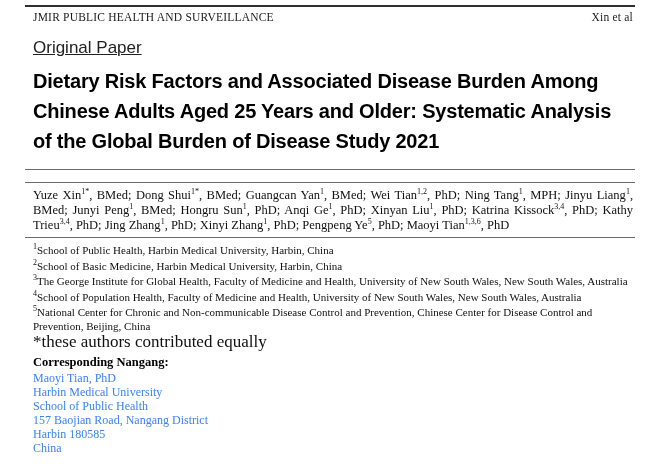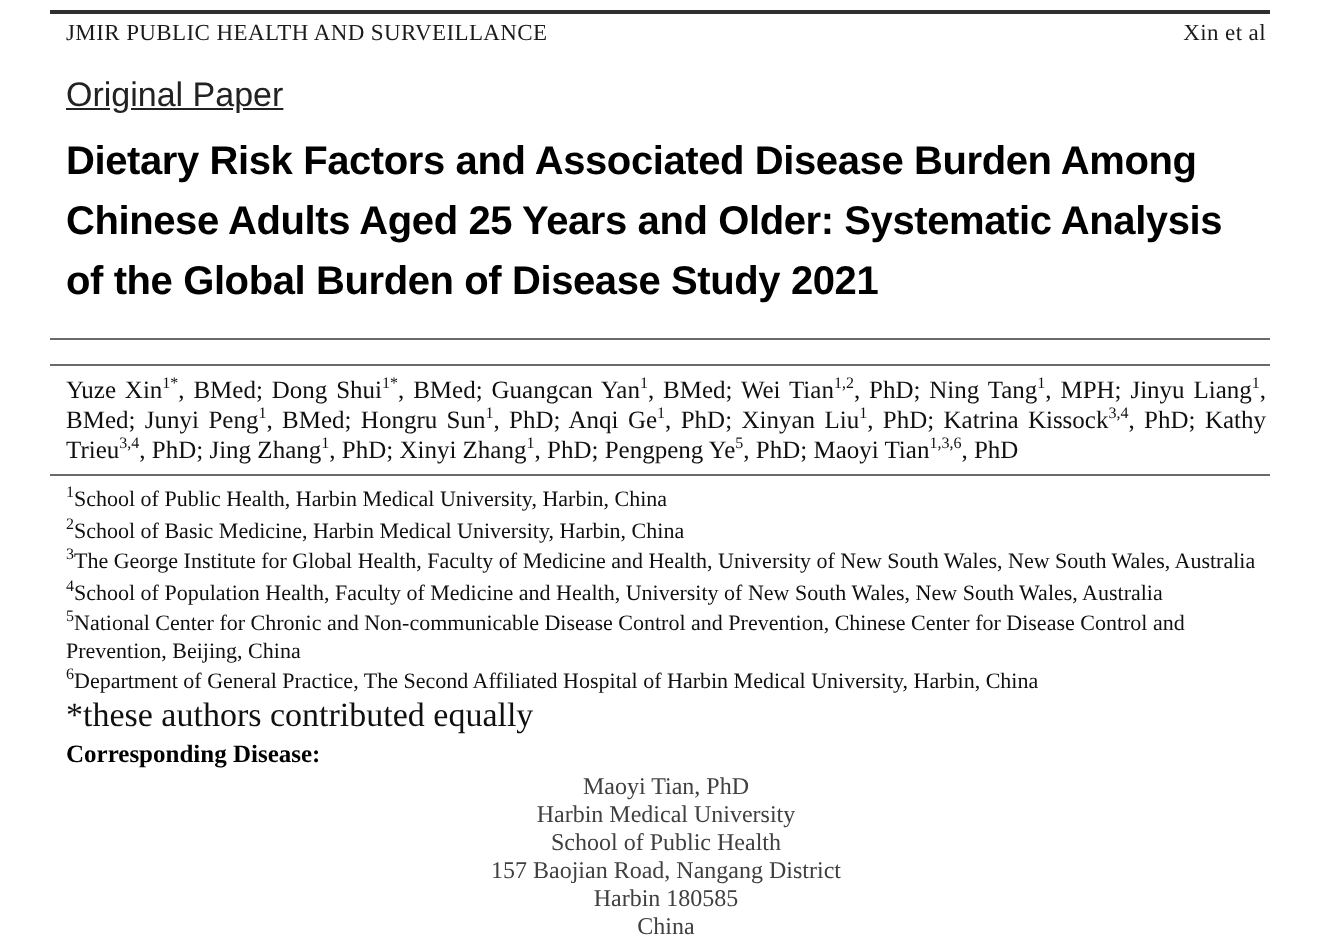--- a/index.html
+++ b/index.html
@@ -88,22 +88,21 @@
     margin-top: 6px;
     font-size: 12.5px;
     line-height: 14px;
     font-weight: bold;
     color: #000000;
   }
   .corresponding-lines { margin-top: 2px; }
   .corresponding-line {
     font-size: 12px;
     line-height: 14px;
-    color: #404040;
-    text-align: center;
+    color: #3b82f6;
   }
 </style>
 </head>
 <body>
 
 <div class="page">
 
   <div class="rule thick top-rule"></div>
 
   <div class="header-row">
@@ -121,26 +120,25 @@
   <div class="authors"><span>Yuze Xin<sup>1*</sup>, BMed; </span><span>Dong Shui<sup>1*</sup>, BMed; </span><span>Guangcan Yan<sup>1</sup>, BMed; </span><span>Wei Tian<sup>1,2</sup>, PhD; </span><span>Ning Tang<sup>1</sup>, MPH; </span><span>Jinyu Liang<sup>1</sup>, BMed; </span><span>Junyi Peng<sup>1</sup>, BMed; </span><span>Hongru Sun<sup>1</sup>, PhD; </span><span>Anqi Ge<sup>1</sup>, PhD; </span><span>Xinyan Liu<sup>1</sup>, PhD; </span><span>Katrina Kissock<sup>3,4</sup>, PhD; </span><span>Kathy Trieu<sup>3,4</sup>, PhD; </span><span>Jing Zhang<sup>1</sup>, PhD; </span><span>Xinyi Zhang<sup>1</sup>, PhD; </span><span>Pengpeng Ye<sup>5</sup>, PhD; </span><span>Maoyi Tian<sup>1,3,6</sup>, PhD</span></div>
 
   <div class="rule mid-rule"></div>
 
   <div class="affiliations">
       <div class="affiliation-item"><sup>1</sup>School of Public Health, Harbin Medical University, Harbin, China</div>
       <div class="affiliation-item"><sup>2</sup>School of Basic Medicine, Harbin Medical University, Harbin, China</div>
       <div class="affiliation-item"><sup>3</sup>The George Institute for Global Health, Faculty of Medicine and Health, University of New South Wales, New South Wales, Australia</div>
       <div class="affiliation-item"><sup>4</sup>School of Population Health, Faculty of Medicine and Health, University of New South Wales, New South Wales, Australia</div>
       <div class="affiliation-item"><sup>5</sup>National Center for Chronic and Non-communicable Disease Control and Prevention, Chinese Center for Disease Control and Prevention, Beijing, China</div>
-      <div class="affiliation-item"><sup>6</sup>Department of General Practice, The Second Affiliated Hospital of Harbin Medical University, Harbin, China</div>
     </div>
 
   <div class="equal-note">*these authors contributed equally</div>
 
-  <div class="corresponding-heading">Corresponding Disease:</div>
+  <div class="corresponding-heading">Corresponding Nangang:</div>
 
   <div class="corresponding-lines">
       <div class="corresponding-line">Maoyi Tian, PhD</div>
       <div class="corresponding-line">Harbin Medical University</div>
       <div class="corresponding-line">School of Public Health</div>
       <div class="corresponding-line">157 Baojian Road, Nangang District</div>
       <div class="corresponding-line">Harbin 180585</div>
       <div class="corresponding-line">China</div>
     </div>
 

